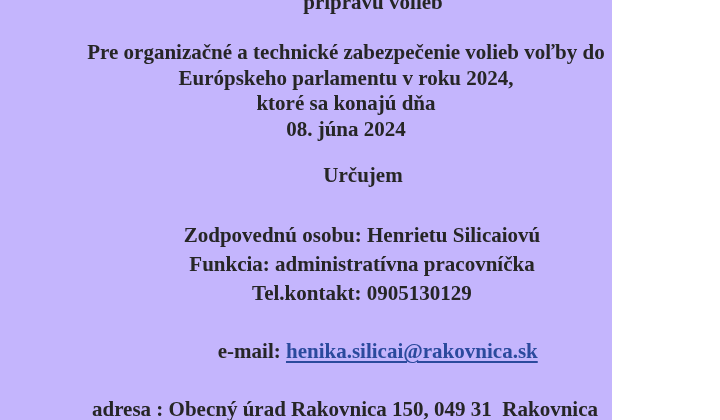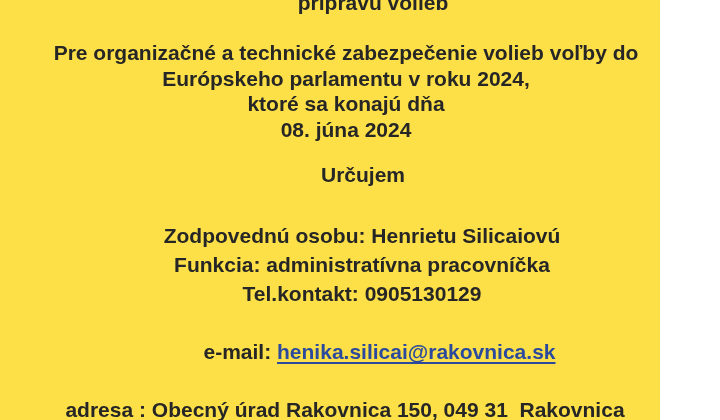--- a/index.html
+++ b/index.html
@@ -2,25 +2,25 @@
 <html><head>
 <meta charset="utf-8">
 <style>
   html, body {
     margin: 0;
     padding: 0;
     background: #ffffff;
   }
   .page {
     position: relative;
-    width: 660px;
+    width: 612px;
     height: 420px;
-    background: #fde047;
+    background: #c4b5fd;
     overflow: hidden;
-    font-family: Liberation Sans, sans-serif;
+    font-family: Liberation Serif, serif;
     font-weight: 700;
     color: #262626;
   }
   .line { white-space: pre-wrap; }
 
   
   .partial-title {
     position: absolute;
     top: -10px;
     left: 13px;

